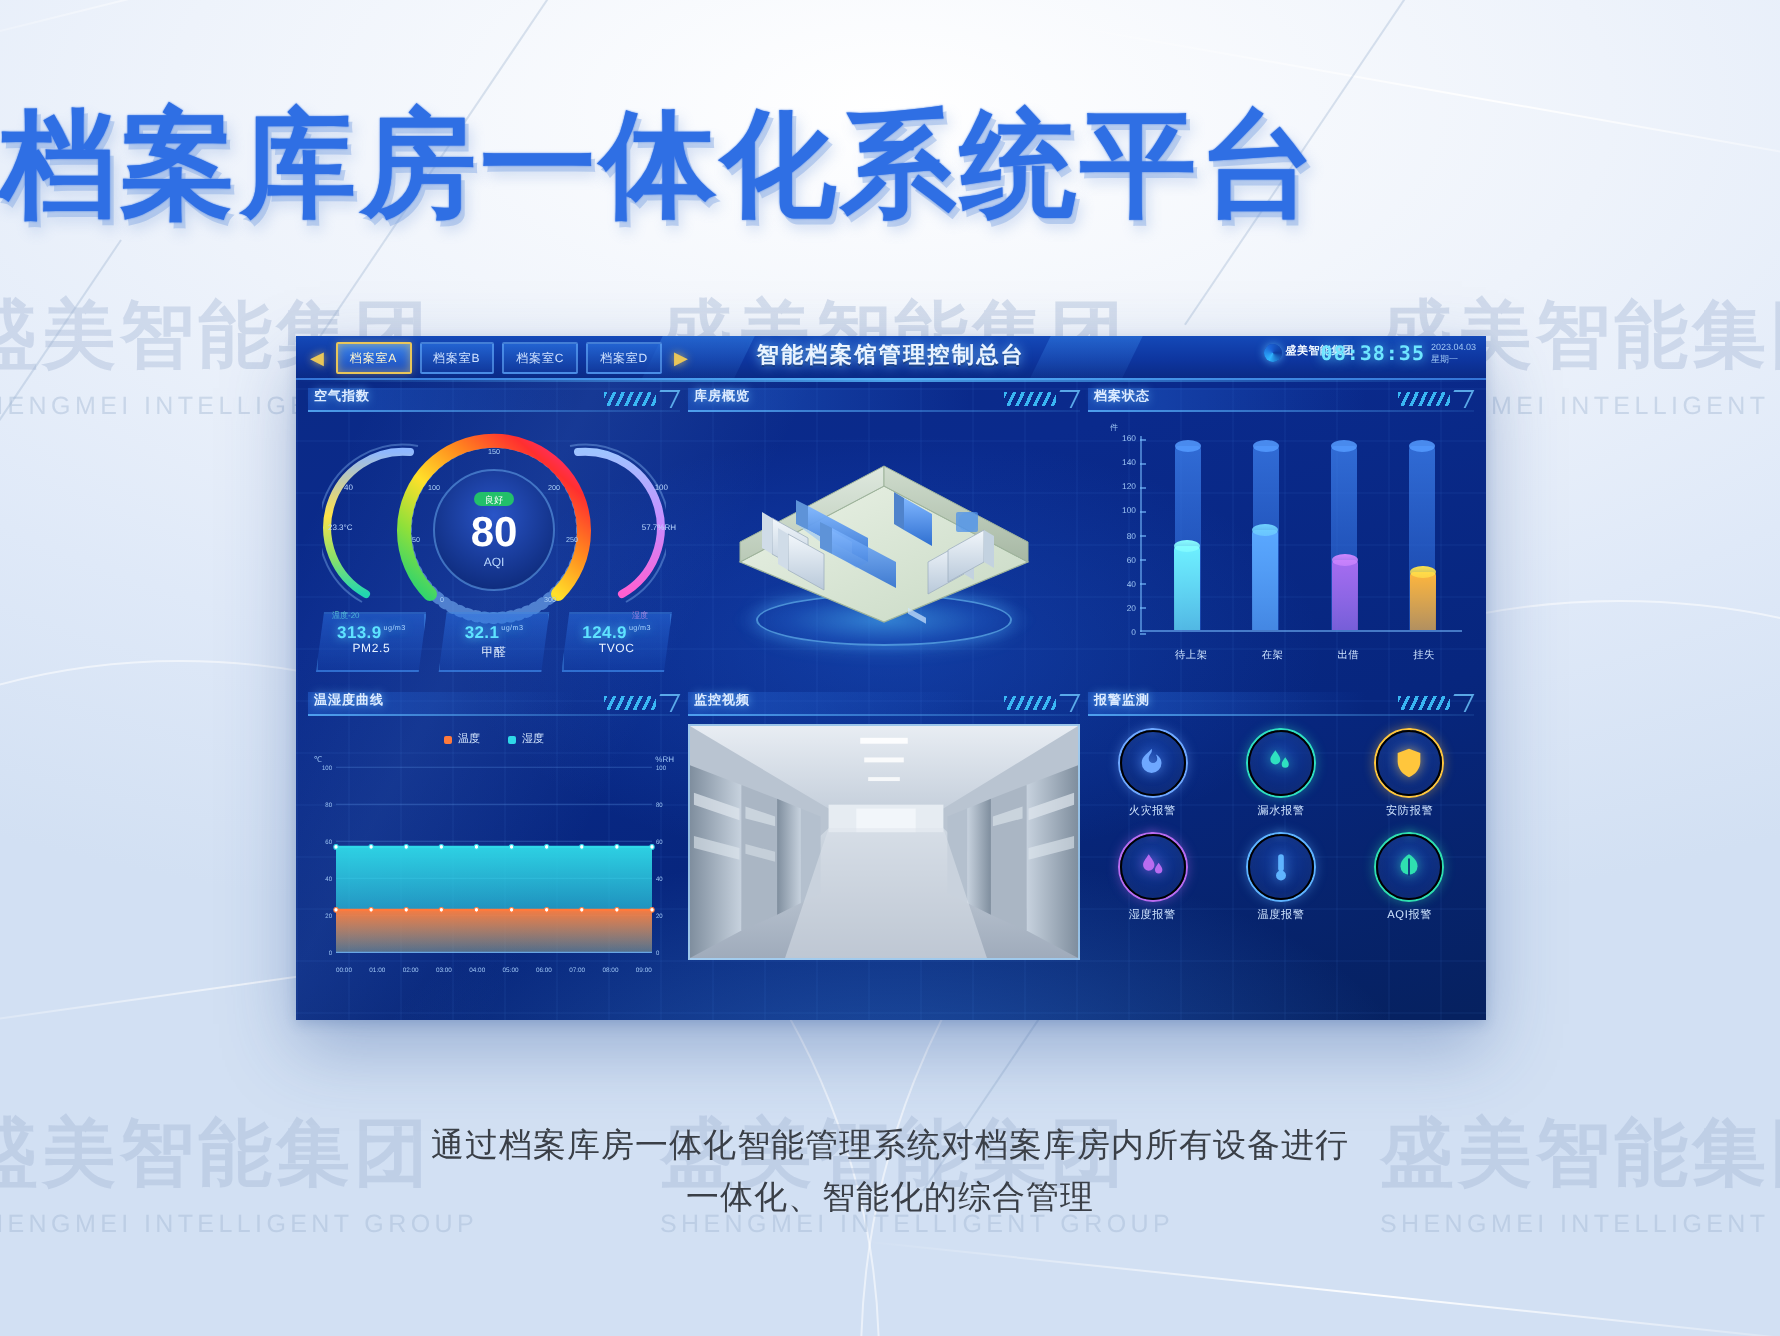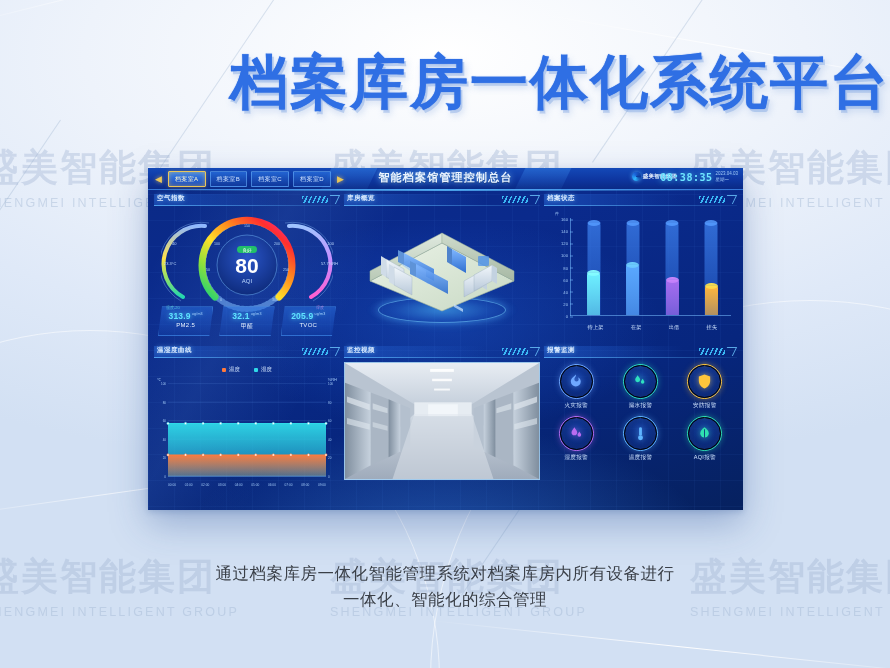--- a/index.html
+++ b/index.html
@@ -37,21 +37,21 @@
     color:rgba(160,180,210,.42);
   }
   .wm-a { left:-18px; top:143px; }
   .wm-b { left:330px; top:143px; }
   .wm-c { left:690px; top:143px; }
   .wm-d { left:-18px; top:552px; }
   .wm-e { left:330px; top:552px; }
   .wm-f { left:690px; top:552px; }
 
   
-  .title-wrap { position:absolute; left:0; right:0; top:44px; text-align:right; }
+  .title-wrap { position:absolute; left:0; right:0; top:44px; text-align:left; }
   .title {
     display:inline-block;
     font-size:58px; font-weight:bold; letter-spacing:2px;
     color:#2f6fe4;
     text-shadow:
       0 0 1px #2f6fe4,
       2px 3px 0 rgba(120,160,225,.40),
       3px 5px 7px rgba(110,150,215,.30);
   }
 
@@ -400,21 +400,21 @@
         <div class="k">PM2.5</div>
       </div>
       <div class="metric">
         <div class="v">
           <span>32.1</span><sup>ug/m3</sup>
         </div>
         <div class="k">甲醛</div>
       </div>
       <div class="metric">
         <div class="v">
-          <span>205.9</span><sup>ug/m3</sup>
+          <span>124.9</span><sup>ug/m3</sup>
         </div>
         <div class="k">TVOC</div>
       </div>
     </div>
   </div>
 
   <div class="panel pnl-ware">
     <div class="p-head">
       <span class="bg"></span>
       <span class="lbl">库房概览</span>

